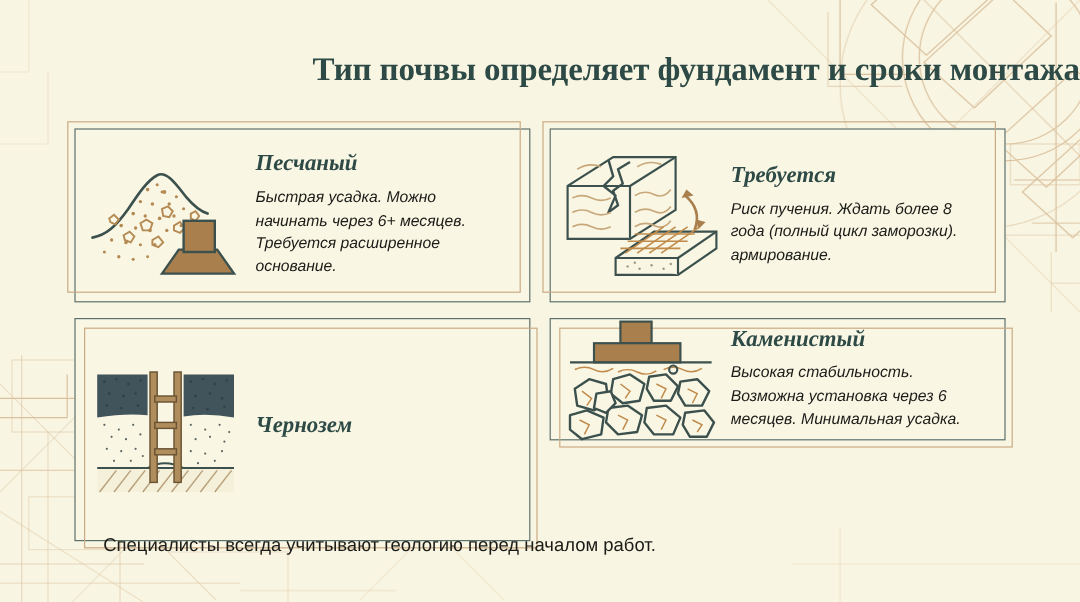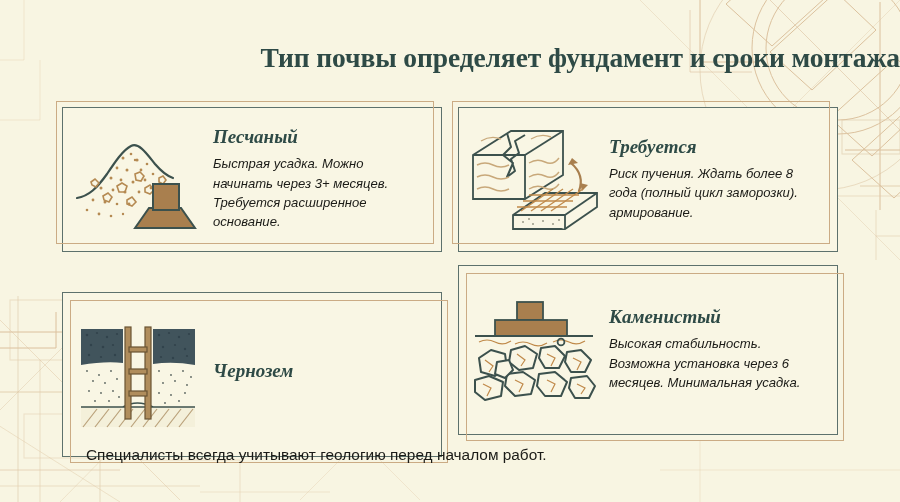--- a/index.html
+++ b/index.html
@@ -63,22 +63,22 @@
     
     content: "";
     position: absolute;
     left: -7px; top: -7px;
     right: 7px; bottom: 7px;
     border: 1.3px solid #cbab84;
     pointer-events: none;
   }
   .card.c1 { left: 0px;   top: 0px;   width: 380px; height: 145px; }
   .card.c2 { left: 396px; top: 0px;   width: 380px; height: 145px; }
-  .card.c3 { left: 0px;   top: 158px; width: 380px; height: 165px; margin-top: 27px; }
-  .card.c4 { left: 396px; top: 158px; width: 380px; height: 170px; }
+  .card.c3 { left: 0px;   top: 158px; width: 380px; height: 186px; }
+  .card.c4 { left: 396px; top: 158px; width: 380px; height: 102px; }
   
   .card.c3::before, .card.c4::before {
     left: 7px; top: 7px; right: -7px; bottom: -7px;
   }
 
   .card-illo {
     flex: 0 0 auto;
     width: 150px;
     height: 120px;
     display: flex;
@@ -227,21 +227,21 @@
             <path d="M54 74 l5 -3 l4 5 l-4 4 l-5 -2 z"></path>
             <path d="M86 52 l4 -2 l3 4 l-3 4 l-4 -2 z"></path>
           </g>
 
           <path d="M62 102 L76 82 L108 82 L122 102 Z" fill="#a97f4e" stroke="#3c514d" stroke-width="2"></path>
           <rect x="80" y="58" width="26" height="26" fill="#a97f4e" stroke="#3c514d" stroke-width="2"></rect>
         </svg>
       </div>
       <div class="card-text">
         <div class="card-heading">Песчаный</div>
-        <div class="card-body">Быстрая усадка. Можно начинать через 3+ месяцев. Требуется расширенное основание.</div>
+        <div class="card-body">Быстрая усадка. Можно начинать через 6+ месяцев. Требуется расширенное основание.</div>
       </div>
     </div>
 
     <div class="card c2">
       <div class="card-illo">
         <svg width="134" height="110" viewBox="0 0 134 110" xmlns="http://www.w3.org/2000/svg">
 
           <g stroke="#3c514d" stroke-width="1.8" fill="#f9f6e4">
             <path d="M6 30 L44 6 L96 6 L96 50 L58 74 L6 74 Z"></path>
             <path d="M6 30 L58 30 L58 74"></path>

